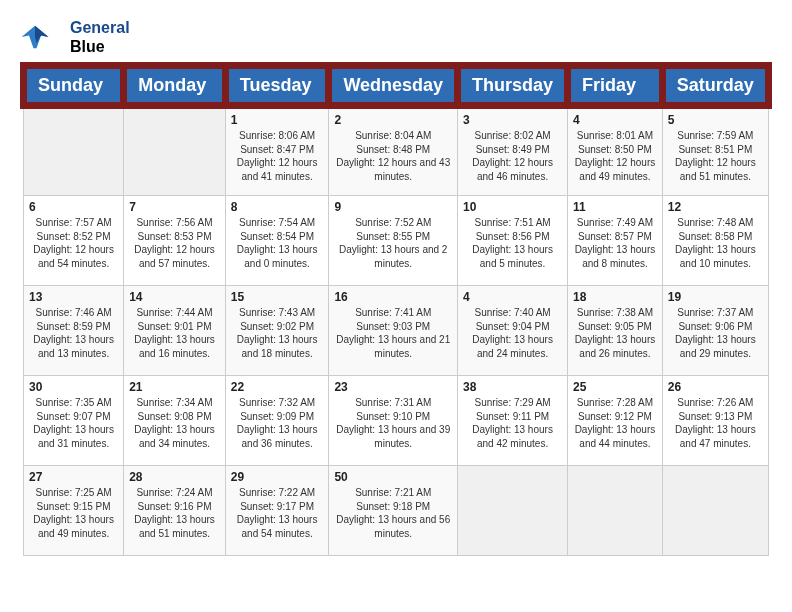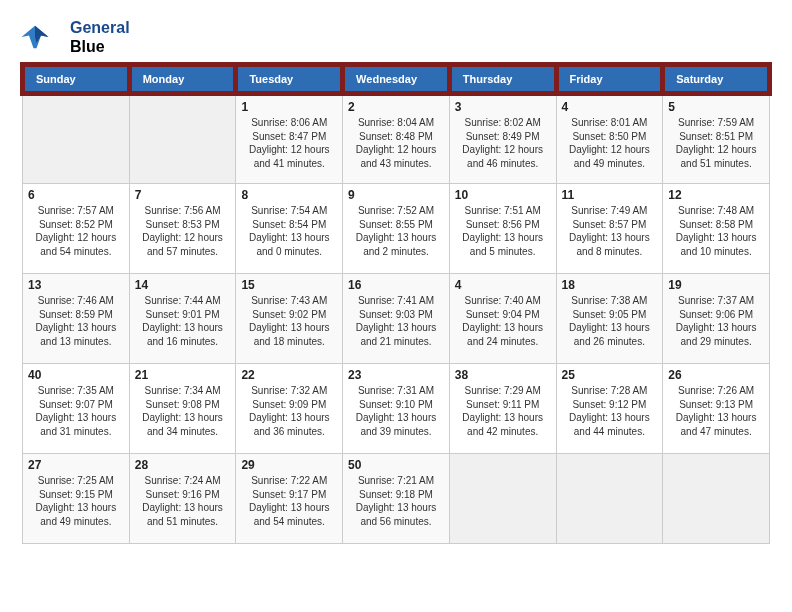--- a/index.html
+++ b/index.html
@@ -40,25 +40,25 @@
       margin-top: 2px;
     }
     table {
       width: 100%;
       border-collapse: collapse;
       margin-top: 6px;
     }
     thead th {
       background-color: #2e6db4;
       color: #fff;
-      font-size: 11px;
+      font-size: 18px;
       font-weight: bold;
       padding: 6px 11px;
       text-align: left;
-      border: 5px solid #7f1d1d;
+      border: 7px solid #7f1d1d;
     }
     tbody td {
       border: 1px solid #ccc;
       vertical-align: top;
       padding: 4px 5px;
       font-size: 10.5px;
       color: #222;
       width: 14.28%;
       min-height: 80px;
       height: 90px;
@@ -197,21 +197,21 @@
           <span class="day-num">18</span>
           <div class="day-info">Sunrise: 7:38 AM<br>Sunset: 9:05 PM<br>Daylight: 13 hours and 26 minutes.</div>
         </td>
         <td>
           <span class="day-num">19</span>
           <div class="day-info">Sunrise: 7:37 AM<br>Sunset: 9:06 PM<br>Daylight: 13 hours and 29 minutes.</div>
         </td>
       </tr>
       <tr>
         <td>
-          <span class="day-num">40</span>
+          <span class="day-num">30</span>
           <div class="day-info">Sunrise: 7:35 AM<br>Sunset: 9:07 PM<br>Daylight: 13 hours and 31 minutes.</div>
         </td>
         <td>
           <span class="day-num">21</span>
           <div class="day-info">Sunrise: 7:34 AM<br>Sunset: 9:08 PM<br>Daylight: 13 hours and 34 minutes.</div>
         </td>
         <td>
           <span class="day-num">22</span>
           <div class="day-info">Sunrise: 7:32 AM<br>Sunset: 9:09 PM<br>Daylight: 13 hours and 36 minutes.</div>
         </td>

